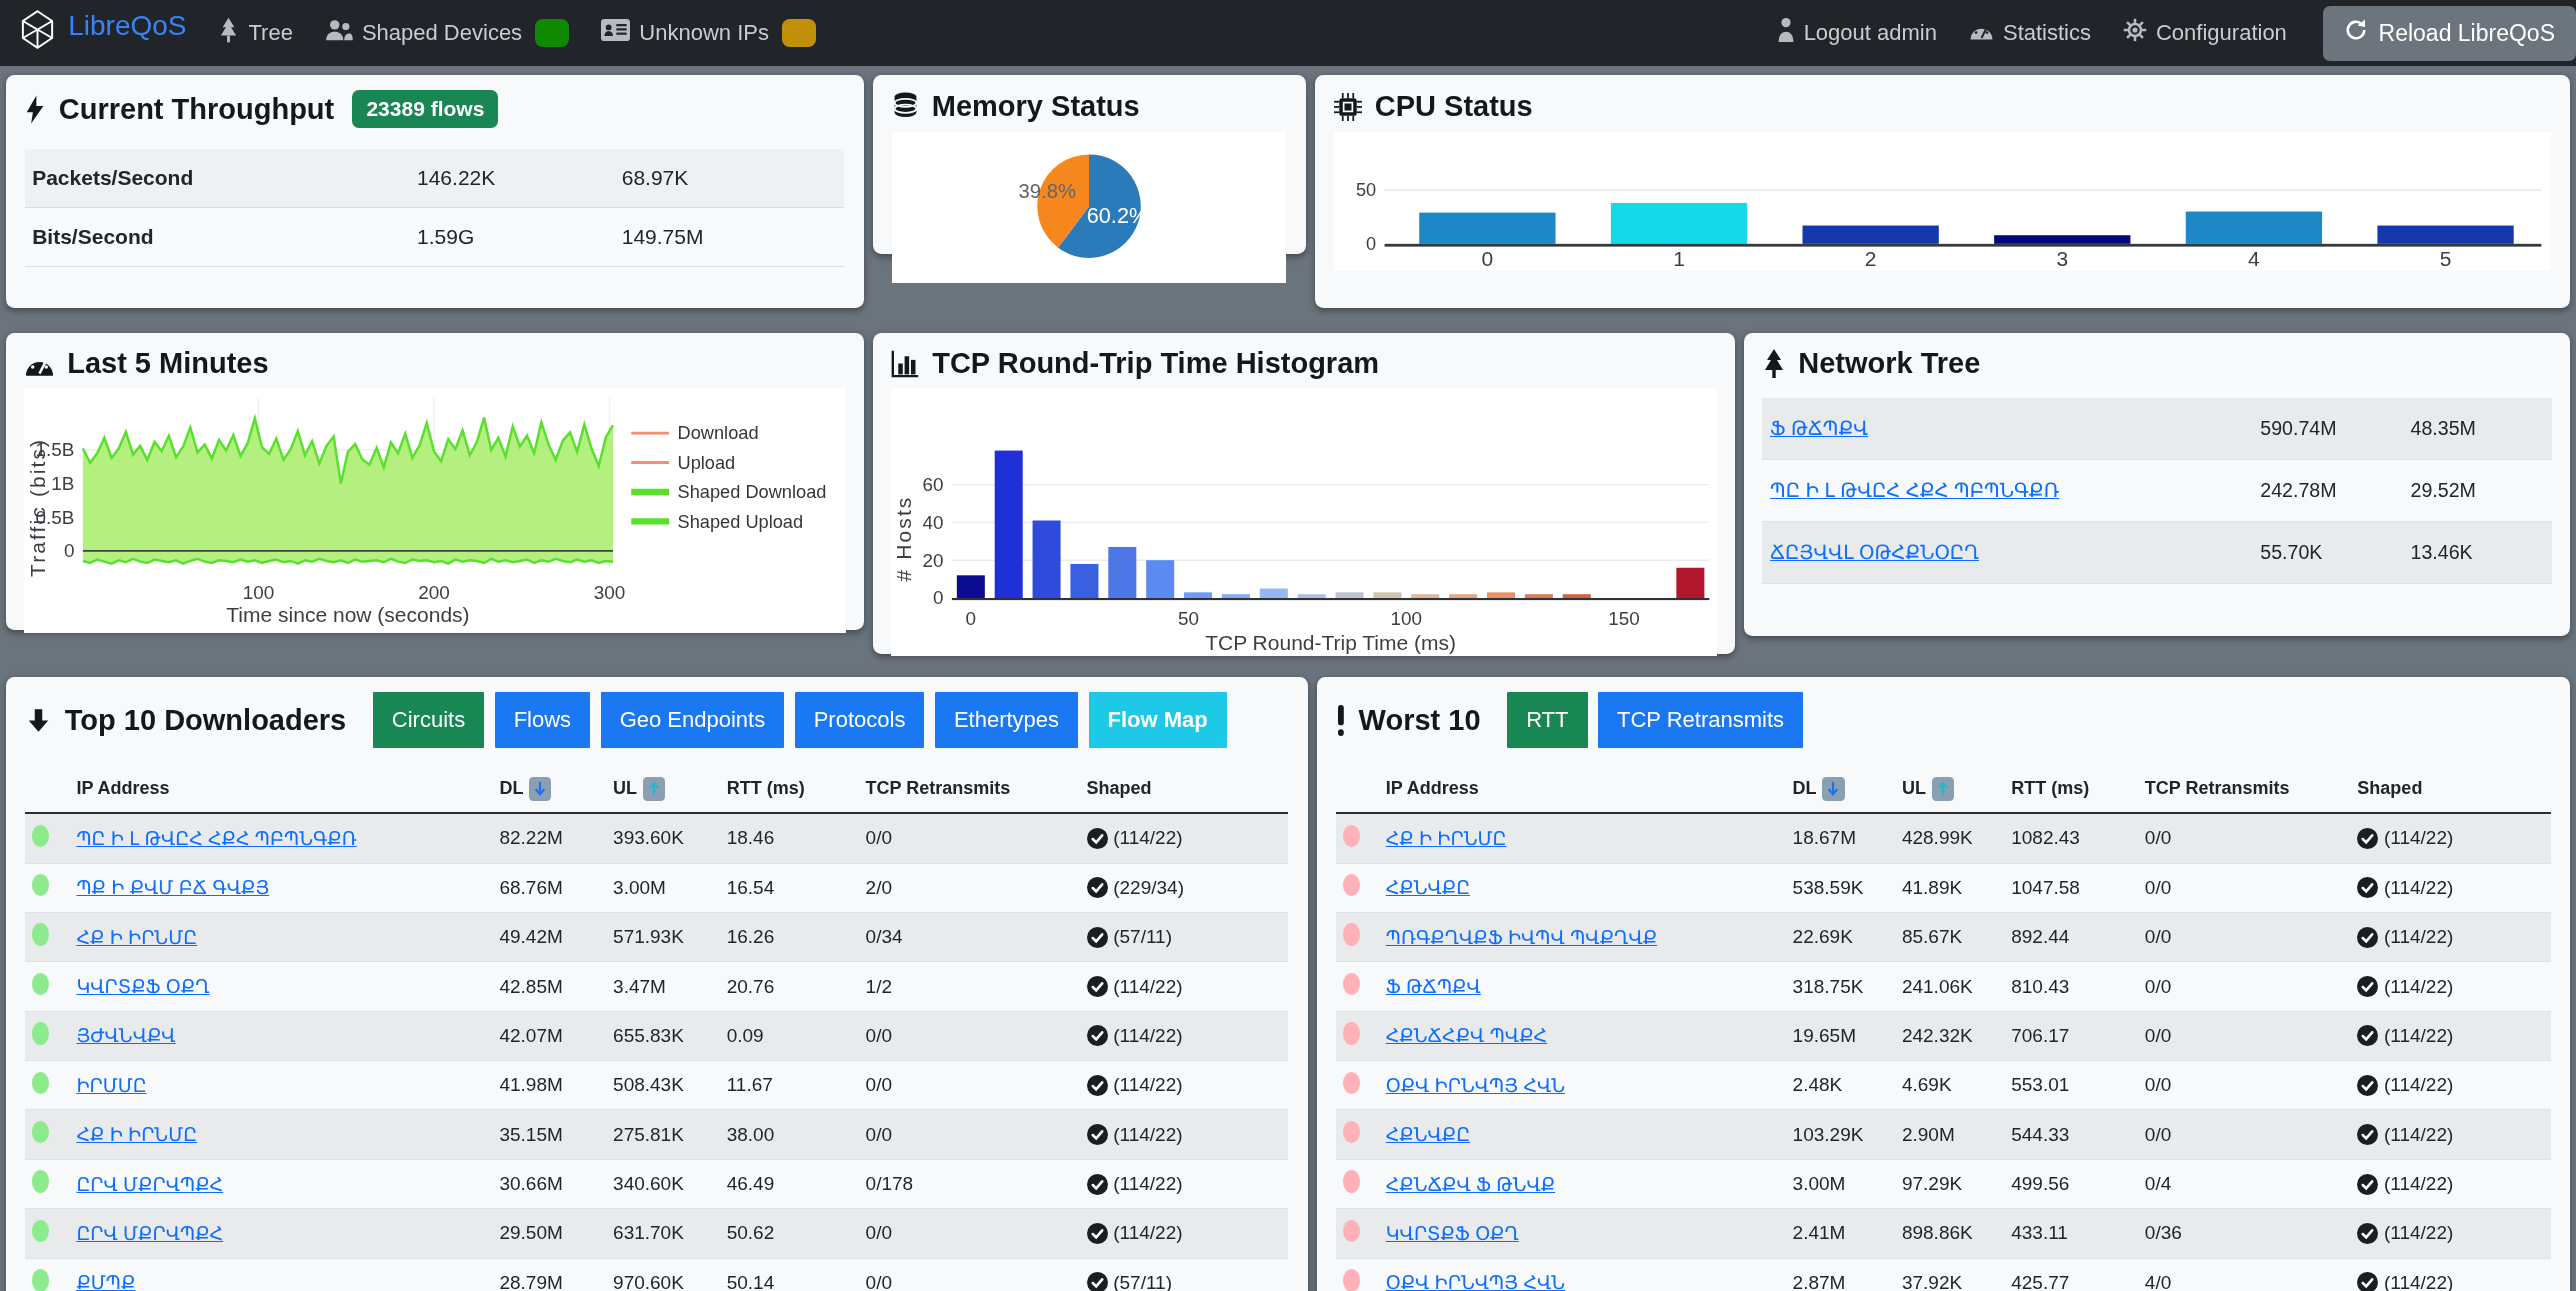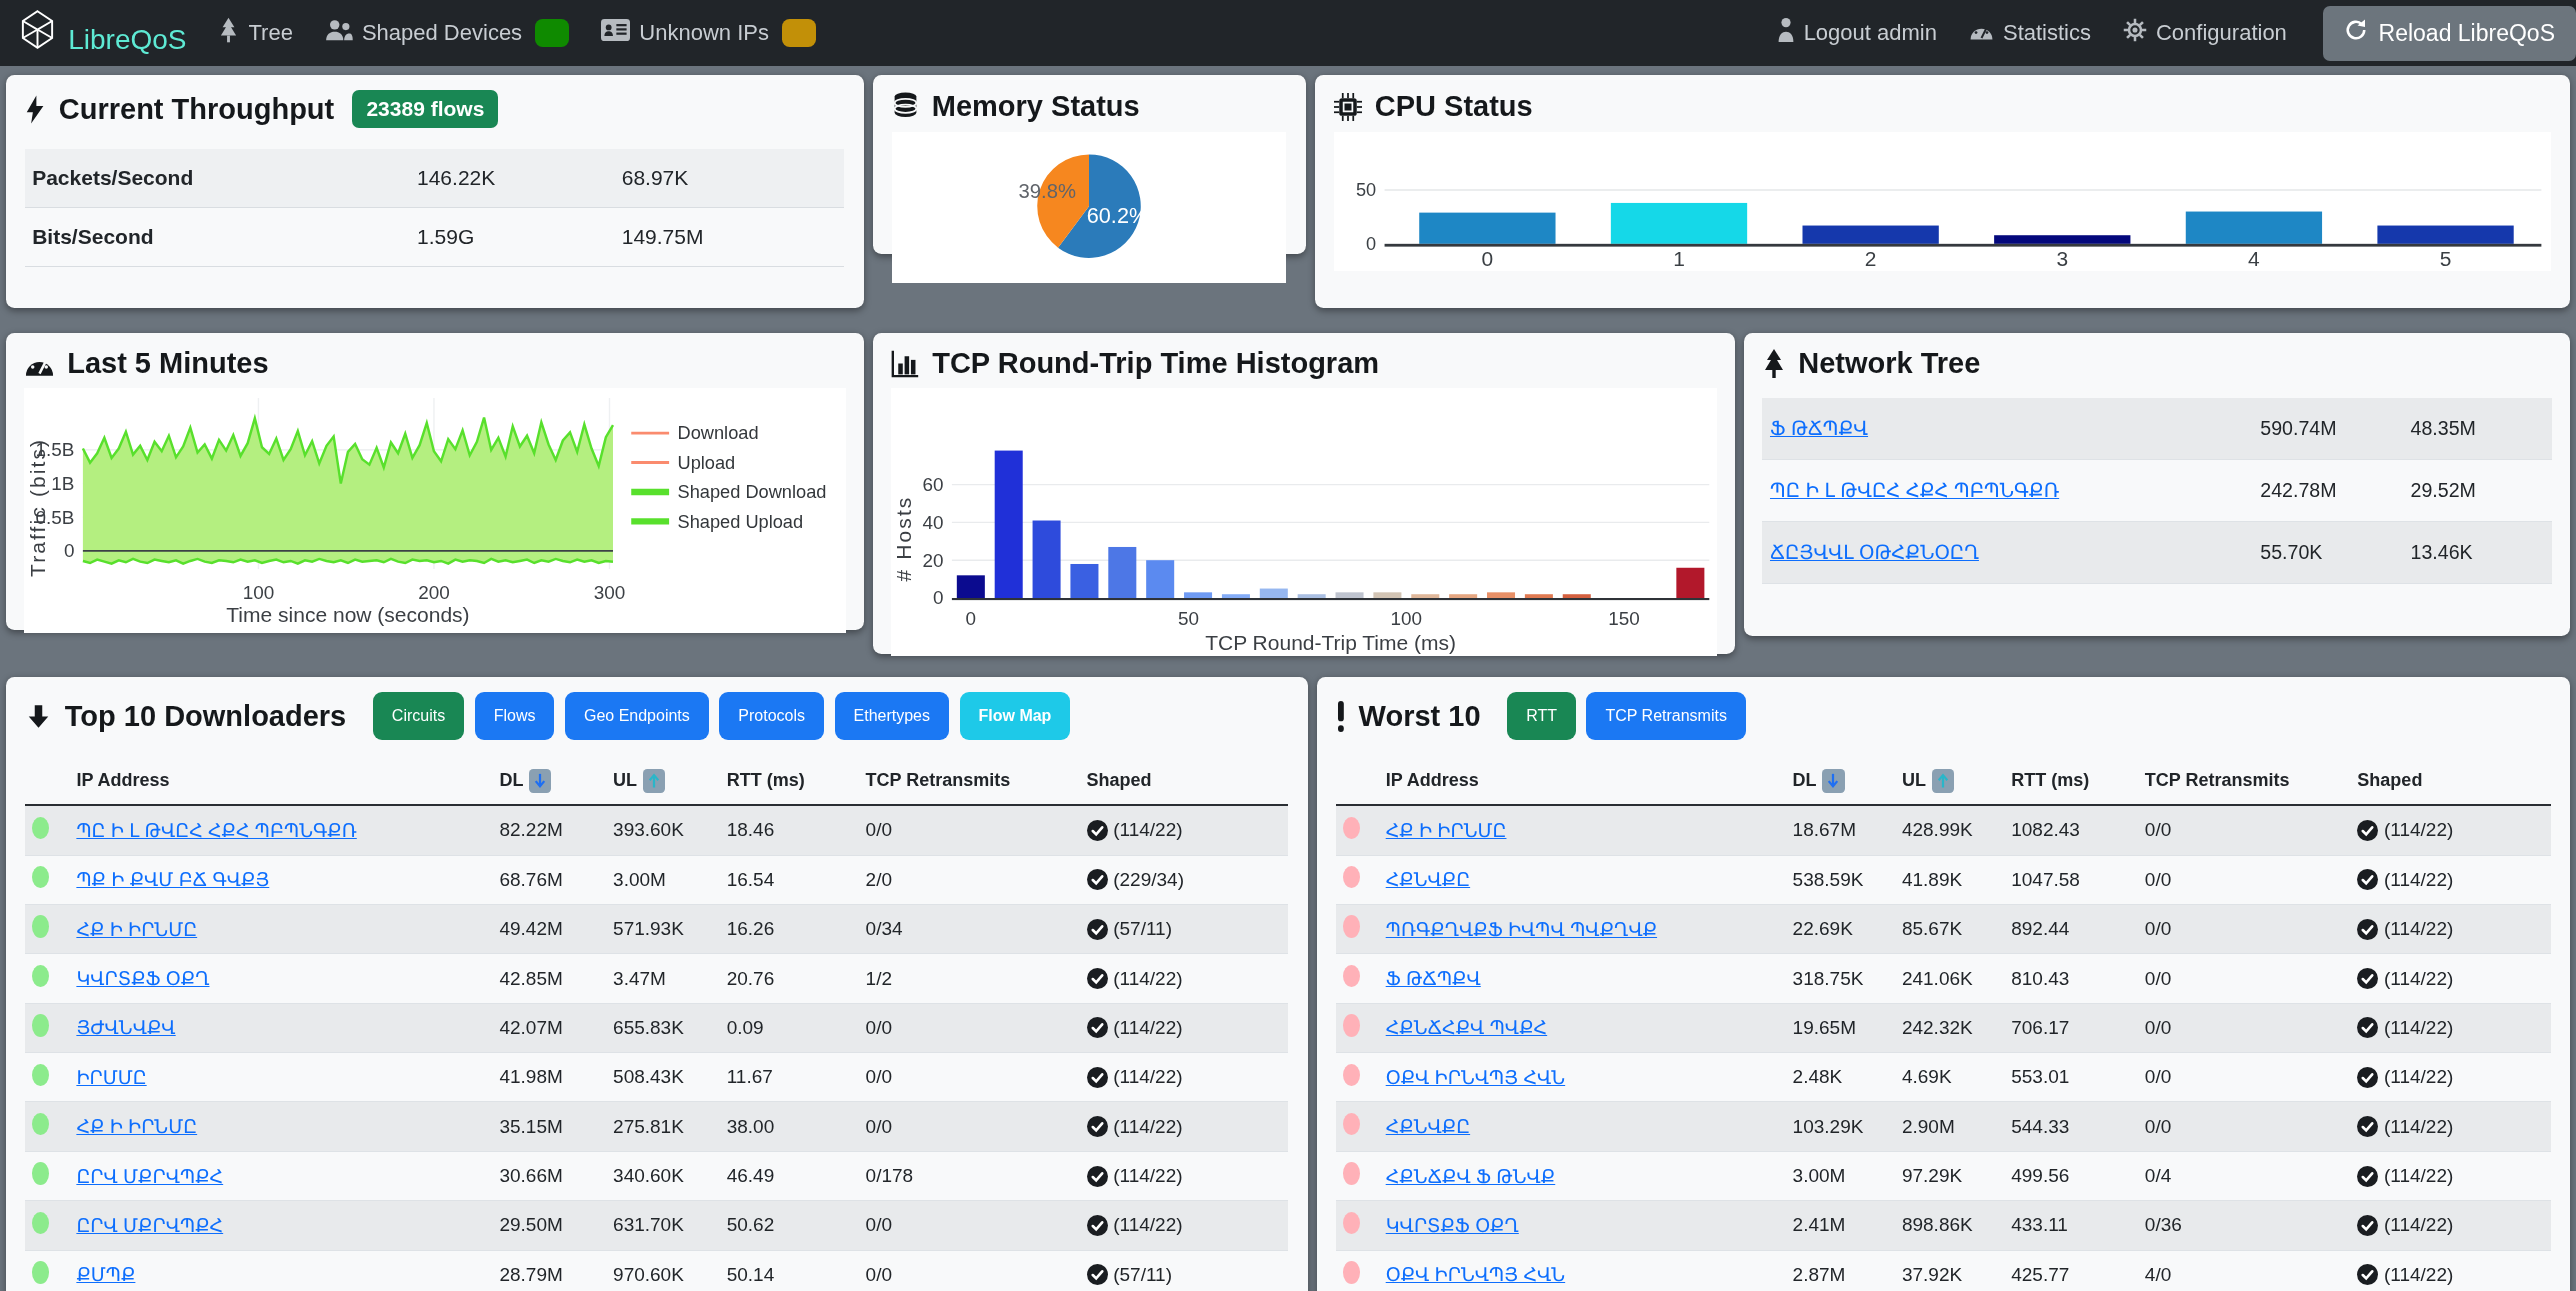--- a/index.html
+++ b/index.html
@@ -1,21 +1,21 @@
 <!DOCTYPE html>
 <html style="font-size:11.2px"><head>
 <meta charset="utf-8">
 <style>
   html,body{margin:0;padding:0;width:2576px;height:1291px;overflow:hidden;
     background:#6b747d;font-family:"Liberation Sans",sans-serif;}
   
   .navbar{position:absolute;top:0;left:0;width:2576px;height:66px;background:#212529;
     display:flex;align-items:center;padding:0 0 0 18px;box-sizing:border-box;color:#ced4da;}
   .nav-left{display:flex;align-items:center;gap:32px;flex:1;}
-  .brand{display:flex;align-items:flex-end;gap:11.2px;color:#5eead4;font-size:28px;}
+  .brand{display:flex;align-items:flex-start;gap:11.2px;color:#3b82f6;font-size:28px;}
   .nav-item{display:flex;align-items:center;gap:9px;font-size:22px;color:#c8cdd2;cursor:pointer;}
   .nav-item svg{flex:0 0 auto;}
   .pill{display:inline-block;width:34px;height:28px;border-radius:7.7px;margin-left:4.2px;}
   .pill.green{background:#0f8a00;}
   .pill.gold{background:#c29008;}
   .nav-right{display:flex;align-items:center;gap:32px;margin-left:auto;}
   .reload-btn{display:flex;align-items:center;gap:10.5px;background:#6c757d;color:#ffffff;
     font-size:23px;padding:0 21px;height:55px;border:none;border-radius:7px;margin-left:4.2px;cursor:pointer;}
   
   .content{position:absolute;top:66px;left:0;width:2576px;padding:9px 5.6px;box-sizing:border-box;}
@@ -32,21 +32,21 @@
   .p-tree{flex:1;height:303px;padding:14px 18px;}
   .p-top10{width:1302px;height:729px;}
   .p-worst10{flex:1;height:729px;}
   .panel-head{display:flex;align-items:center;gap:12.6px;font-size:29px;font-weight:600;color:#15181b;}
   .panel-head .hicon{display:flex;align-items:center;}
   .chart-box{background:#ffffff;margin-top:8.4px;}
   
   .flows-badge{background:#198754;color:#fff;font-size:21px;font-weight:700;
     padding:7px 14px;border-radius:7px;margin-left:5.6px;}
   .btn-group{display:flex;gap:10.5px;margin-left:14px;}
-  .btn{border:none;color:#fff;font-size:16px;padding:14.7px 19px;border-radius:9px;cursor:pointer;
+  .btn{border:none;color:#fff;font-size:22px;padding:14.7px 19px;border-radius:1px;cursor:pointer;
     font-family:"Liberation Sans",sans-serif;}
   .btn.green{background:#198754;}
   .btn.blue{background:#1b78f3;}
   .btn.cyan{background:#1ec9e8;font-weight:bold;}
   
   table{width:100%;border-collapse:collapse;margin-top:18px;}
   th{ text-align:left;font-size:18px;font-weight:700;color:#212529;padding:11.2px 7px;
     border-bottom:2.1px solid #2a2e33;}
   td{font-size:19px;color:#212529;padding:10.5px 7px;border-bottom:0.7px solid #dee2e6;}
   tbody tr:nth-child(odd){background:#e8eaec;}

